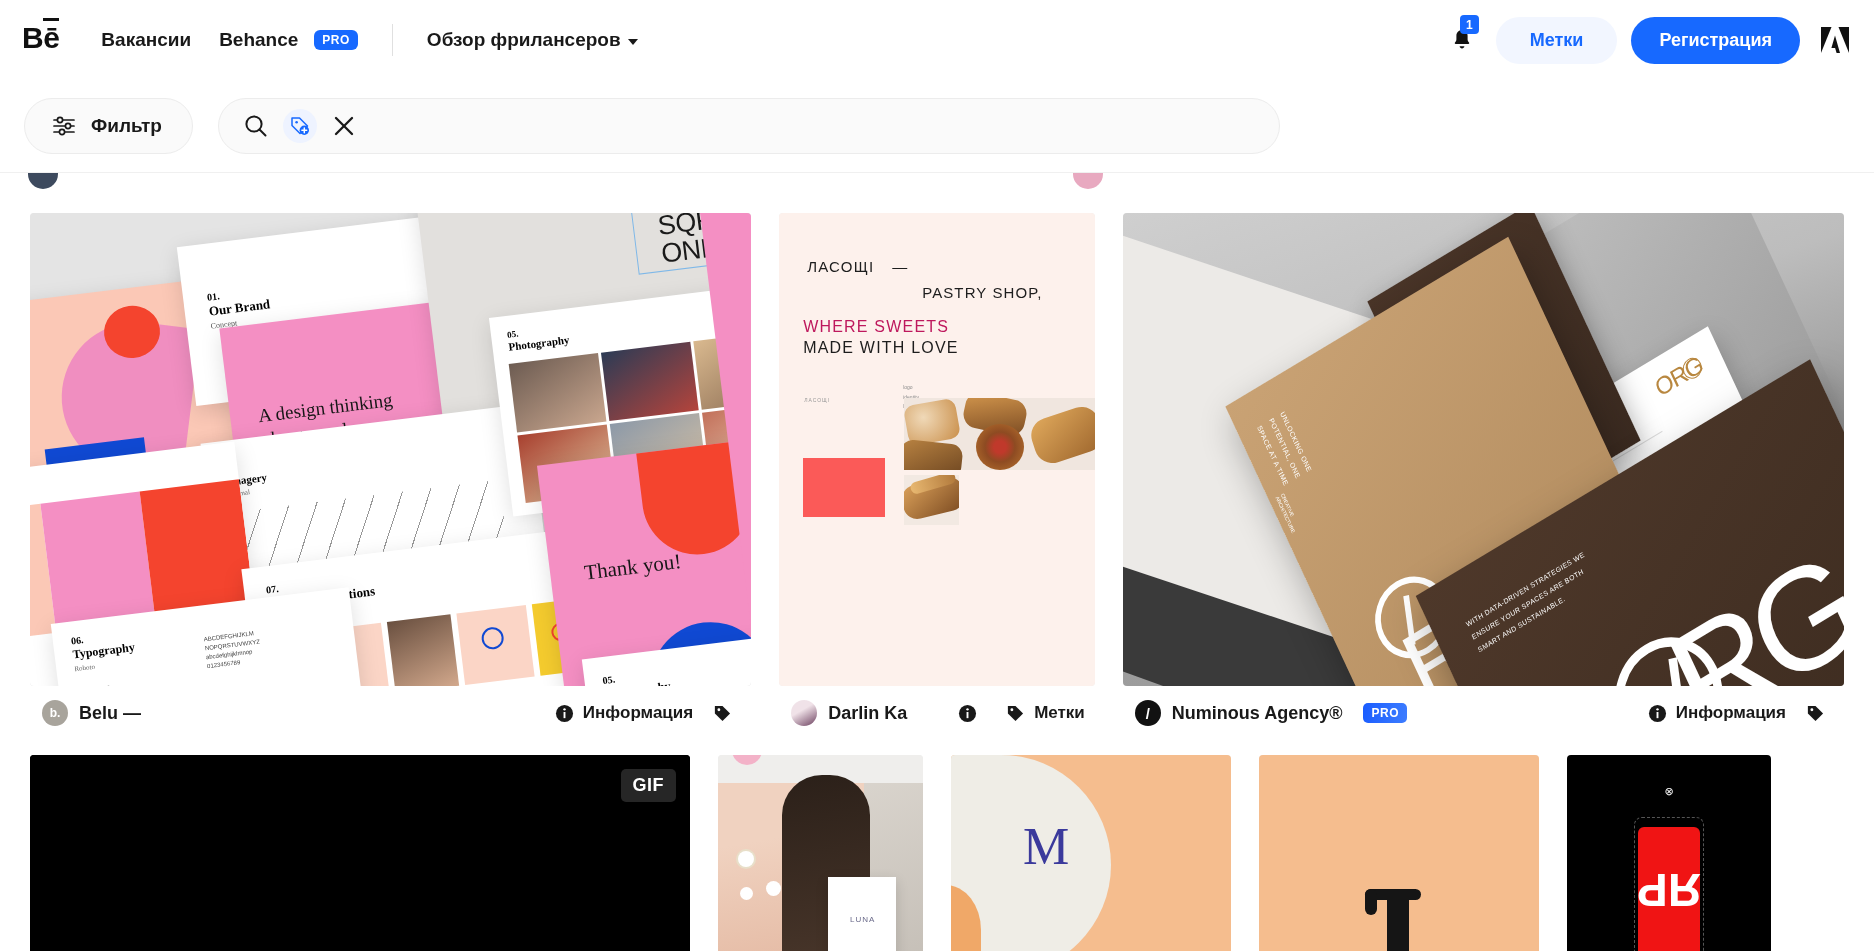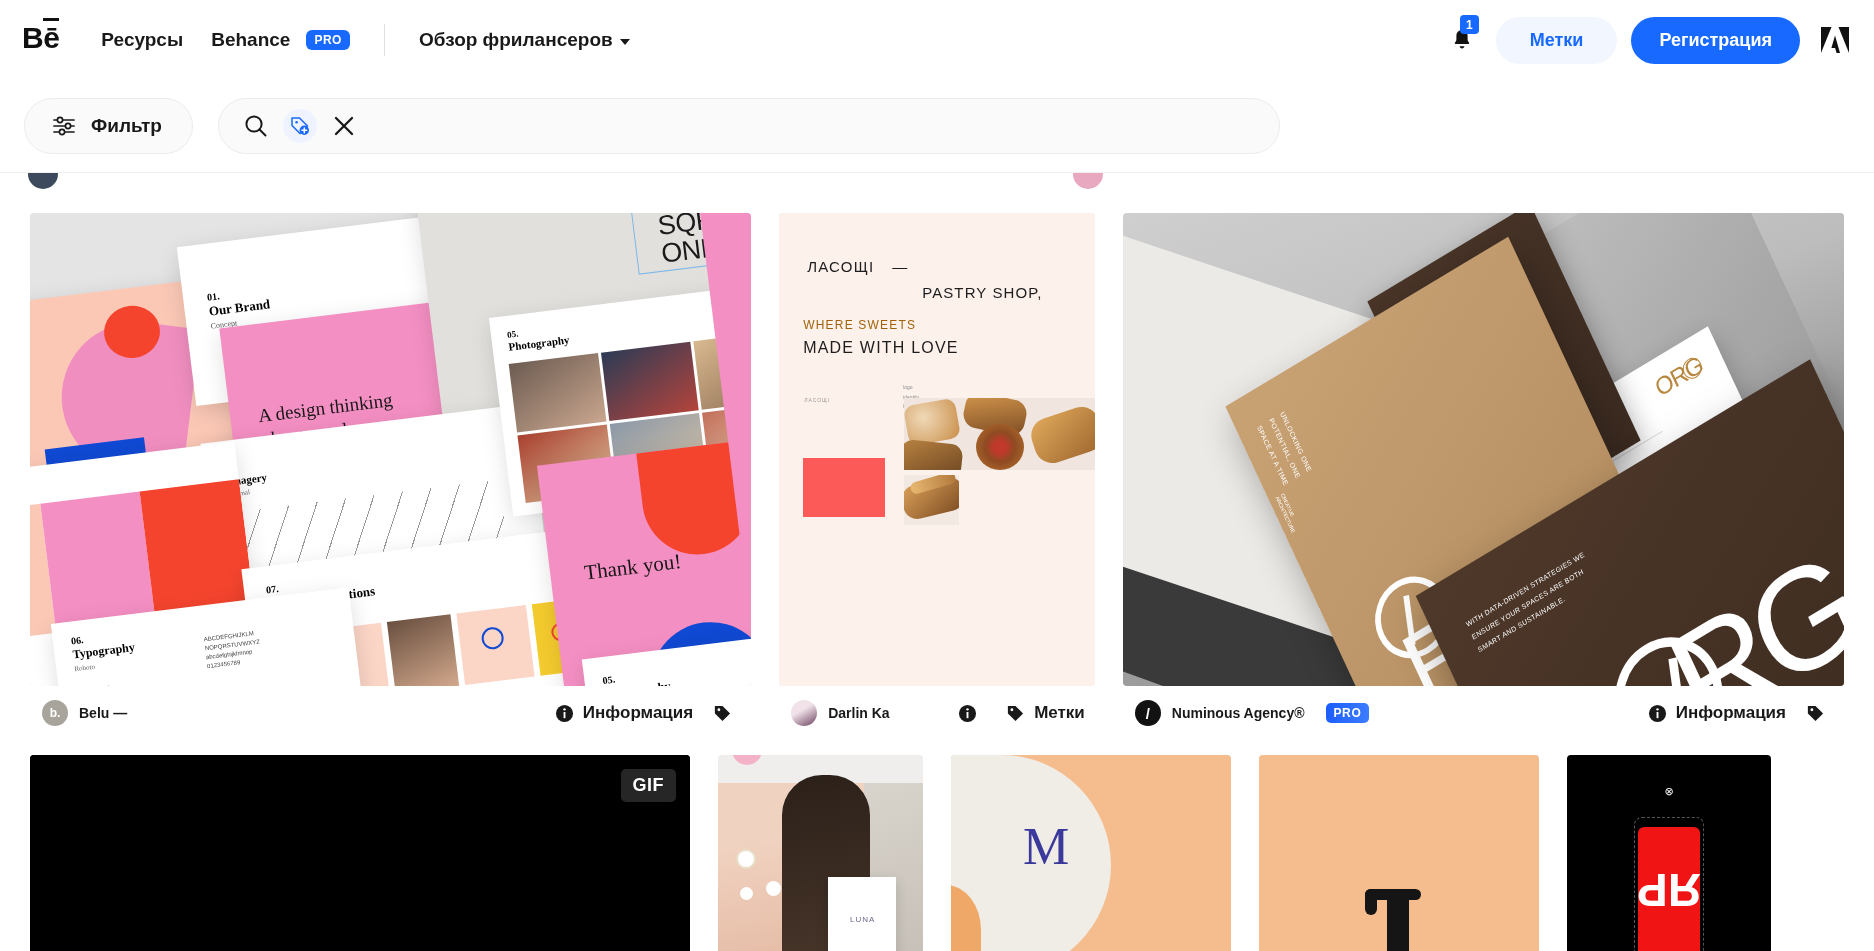--- a/index.html
+++ b/index.html
@@ -275,21 +275,21 @@
   .avatar {
     width: 26px; height: 26px;
     border-radius: 50%;
     overflow: hidden;
     flex-shrink: 0;
     position: relative;
     display: flex; align-items: center; justify-content: center;
     font-size: 12px; font-weight: bold; color: #fff;
   }
   .owner-name {
-    font-size: 14px;
+    font-size: 18px;
     font-weight: bold;
     color: #191919;
     white-space: nowrap;
   }
   .pro-small {
     background: linear-gradient(100deg,#1a5cff,#3d7dff);
     color: #fff;
     font-size: 12px;
     font-weight: bold;
     letter-spacing: 0.6px;
@@ -336,21 +336,21 @@
   .tinytext { font-size: 5px; color:#333; line-height: 1.5; }
 </style>
 </head>
 <body>
 
 <div class="header">
   <div class="be-logo">B<span class="bar">ē</span></div>
 
   <nav class="nav">
     <div class="nav-item">
-      <span>Ресурсы</span>
+      <span>Вакансии</span>
     </div>
     <div class="nav-item">
       <span>Behance</span>
       <span class="pro-badge">PRO</span>
     </div>
     <div class="nav-divider"></div>
     <div class="nav-item">
       <span>Обзор фрилансеров</span>
       <span class="chev"></span>
     </div>
@@ -549,21 +549,21 @@
       </div>
 
       <div class="card" style="width:316px;">
         <div class="thumb" style="height:473px;">
           <div class="art" style="background:#fdf1ec;">
             <div style="position:absolute;left:28px;top:45px;display:flex;align-items:center;gap:18px;">
               <span style="font-size:15px;letter-spacing:1.2px;color:#1d1d1d;">ЛАСОЩІ</span>
               <span style="font-size:15px;color:#1d1d1d;">—</span>
             </div>
             <div style="position:absolute;left:143px;top:71px;font-size:15px;letter-spacing:1.1px;color:#1d1d1d;">PASTRY SHOP,</div>
-            <div style="position:absolute;left:24px;top:105px;font-size:12px;letter-spacing:1.2px;color:#a16207;">WHERE SWEETS</div>
+            <div style="position:absolute;left:24px;top:105px;font-size:16px;letter-spacing:1.2px;color:#be185d;">WHERE SWEETS</div>
             <div style="position:absolute;left:24px;top:126px;font-size:16px;letter-spacing:1.2px;color:#1d1d1d;">MADE WITH LOVE</div>
             <div style="position:absolute;left:25px;top:184px;font-size:5px;color:#999;letter-spacing:1px;">ЛАСОЩІ</div>
             <div style="position:absolute;left:124px;top:170px;font-size:5px;color:#8d8d8d;line-height:1.9;">logo<br>identity<br>branding</div>
 
             <div style="position:absolute;left:125px;top:185px;width:200px;height:72px;overflow:hidden;background:#f0e6df;">
               <div style="position:absolute;left:2px;top:4px;width:52px;height:40px;background:radial-gradient(circle at 35% 35%,#f0d9b8,#c98e49);border-radius:10px;transform:rotate(-10deg);"></div>
               <div style="position:absolute;left:60px;top:-2px;width:62px;height:36px;background:linear-gradient(160deg,#d79a4f,#7a4a22);border-radius:14px;transform:rotate(12deg);"></div>
               <div style="position:absolute;left:72px;top:26px;width:48px;height:46px;border-radius:50%;background:radial-gradient(circle at 50% 50%,#c0392b 18%,#8e4b22 45%,#b9752f 100%);"></div>
               <div style="position:absolute;left:128px;top:14px;width:70px;height:46px;background:linear-gradient(150deg,#e0a95c,#9e662d);border-radius:18px;transform:rotate(-18deg);"></div>
               <div style="position:absolute;left:-4px;top:44px;width:62px;height:34px;background:linear-gradient(150deg,#b98342,#6d4520);border-radius:12px;transform:rotate(6deg);"></div>

